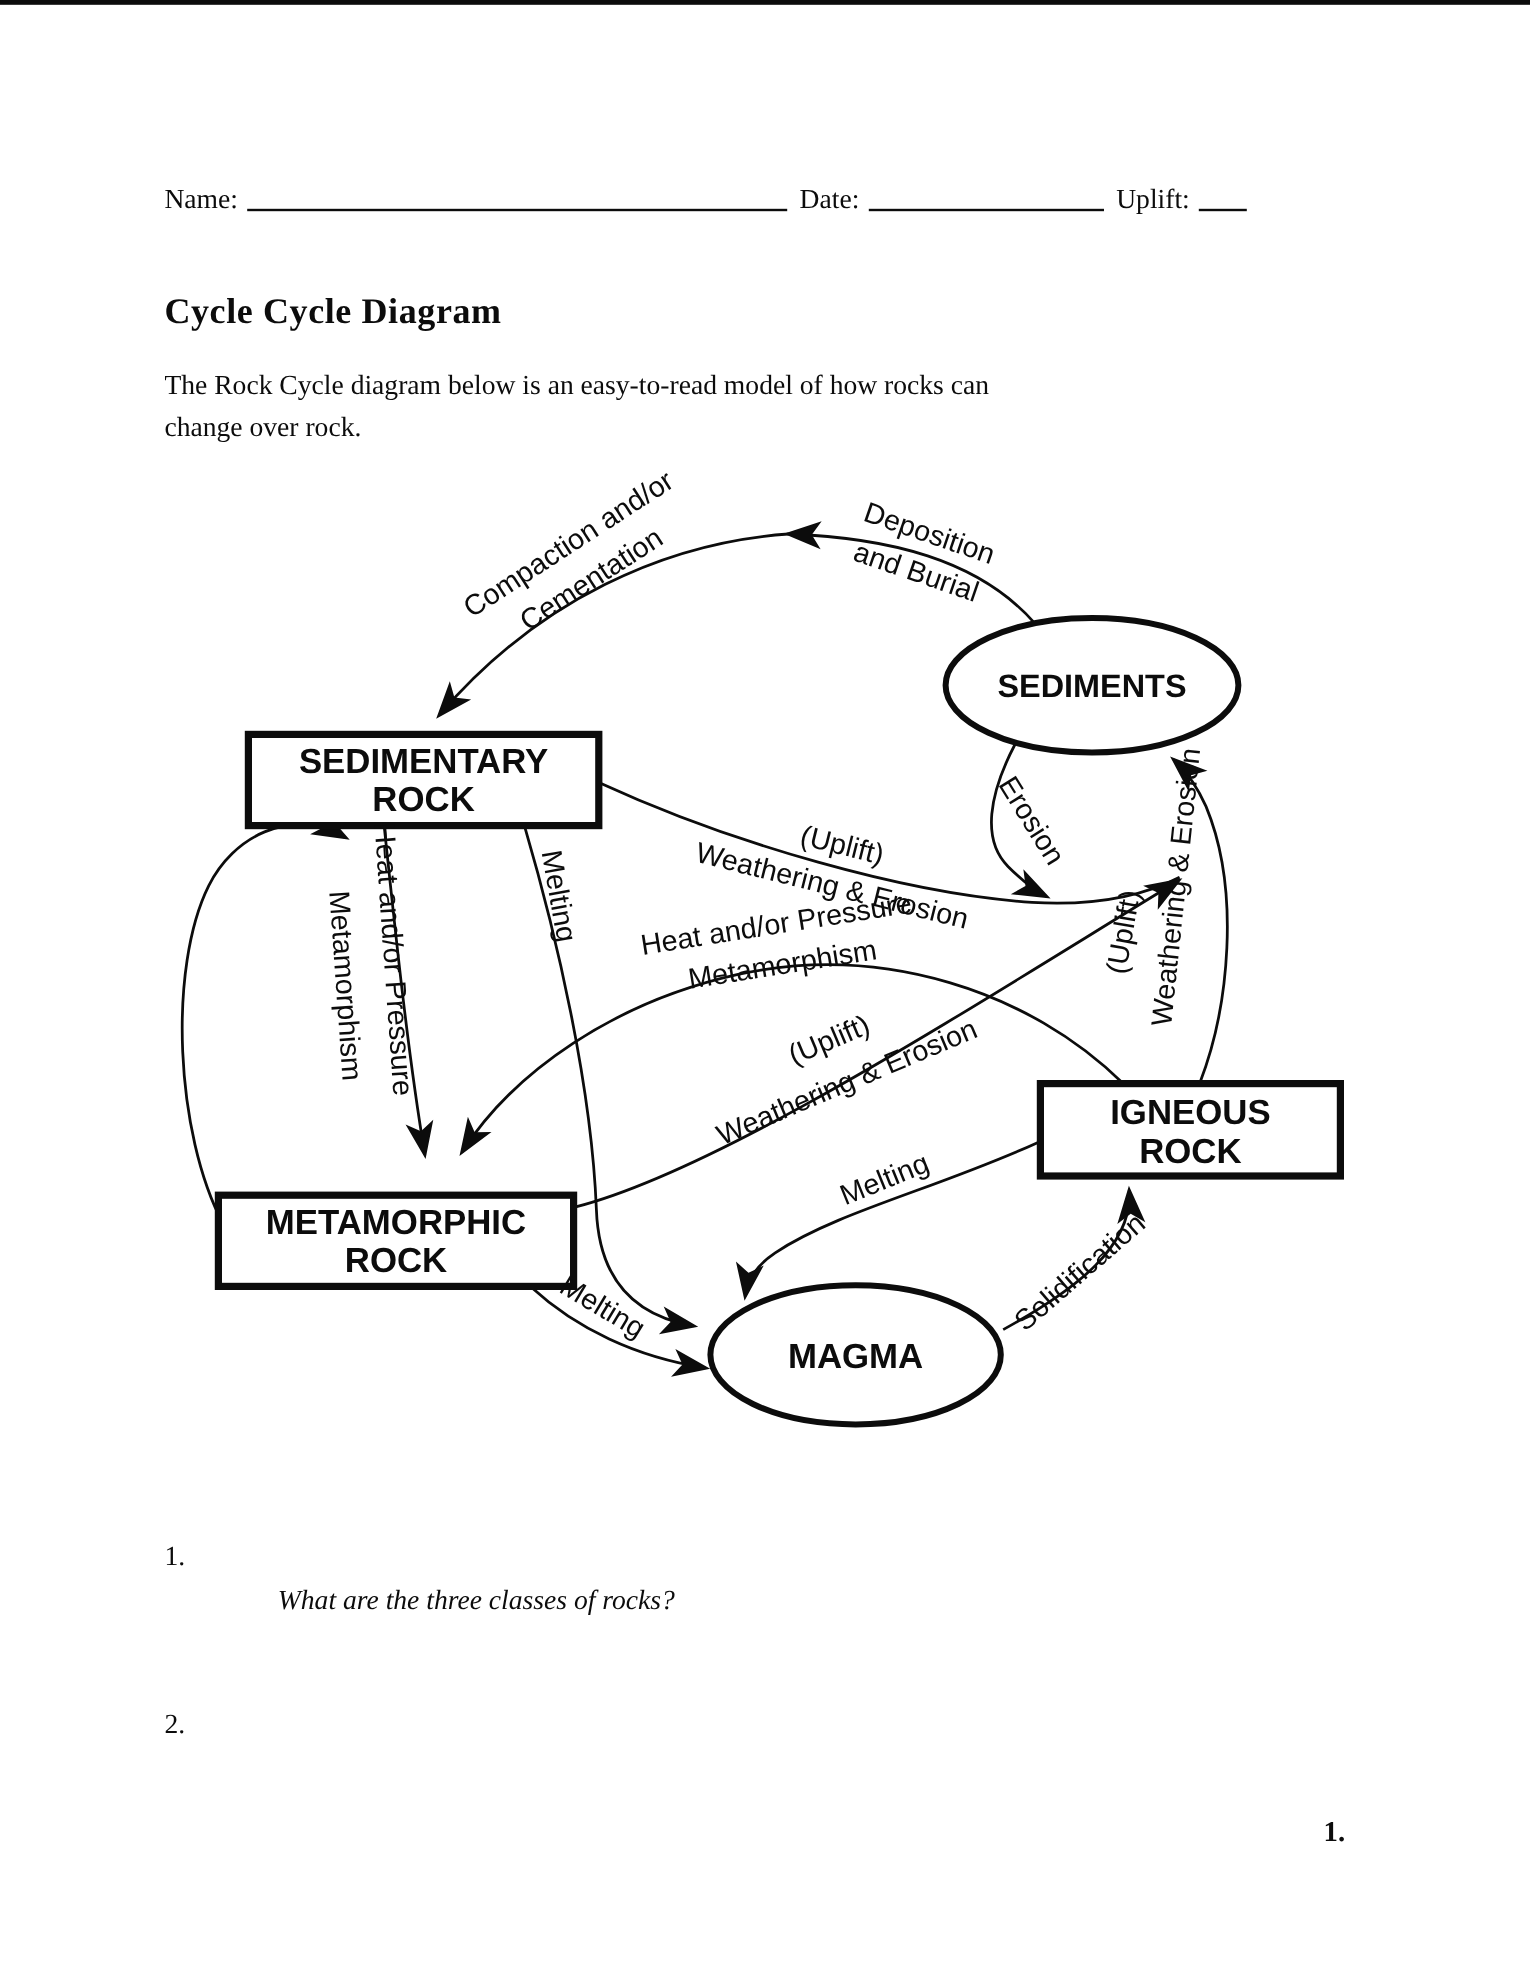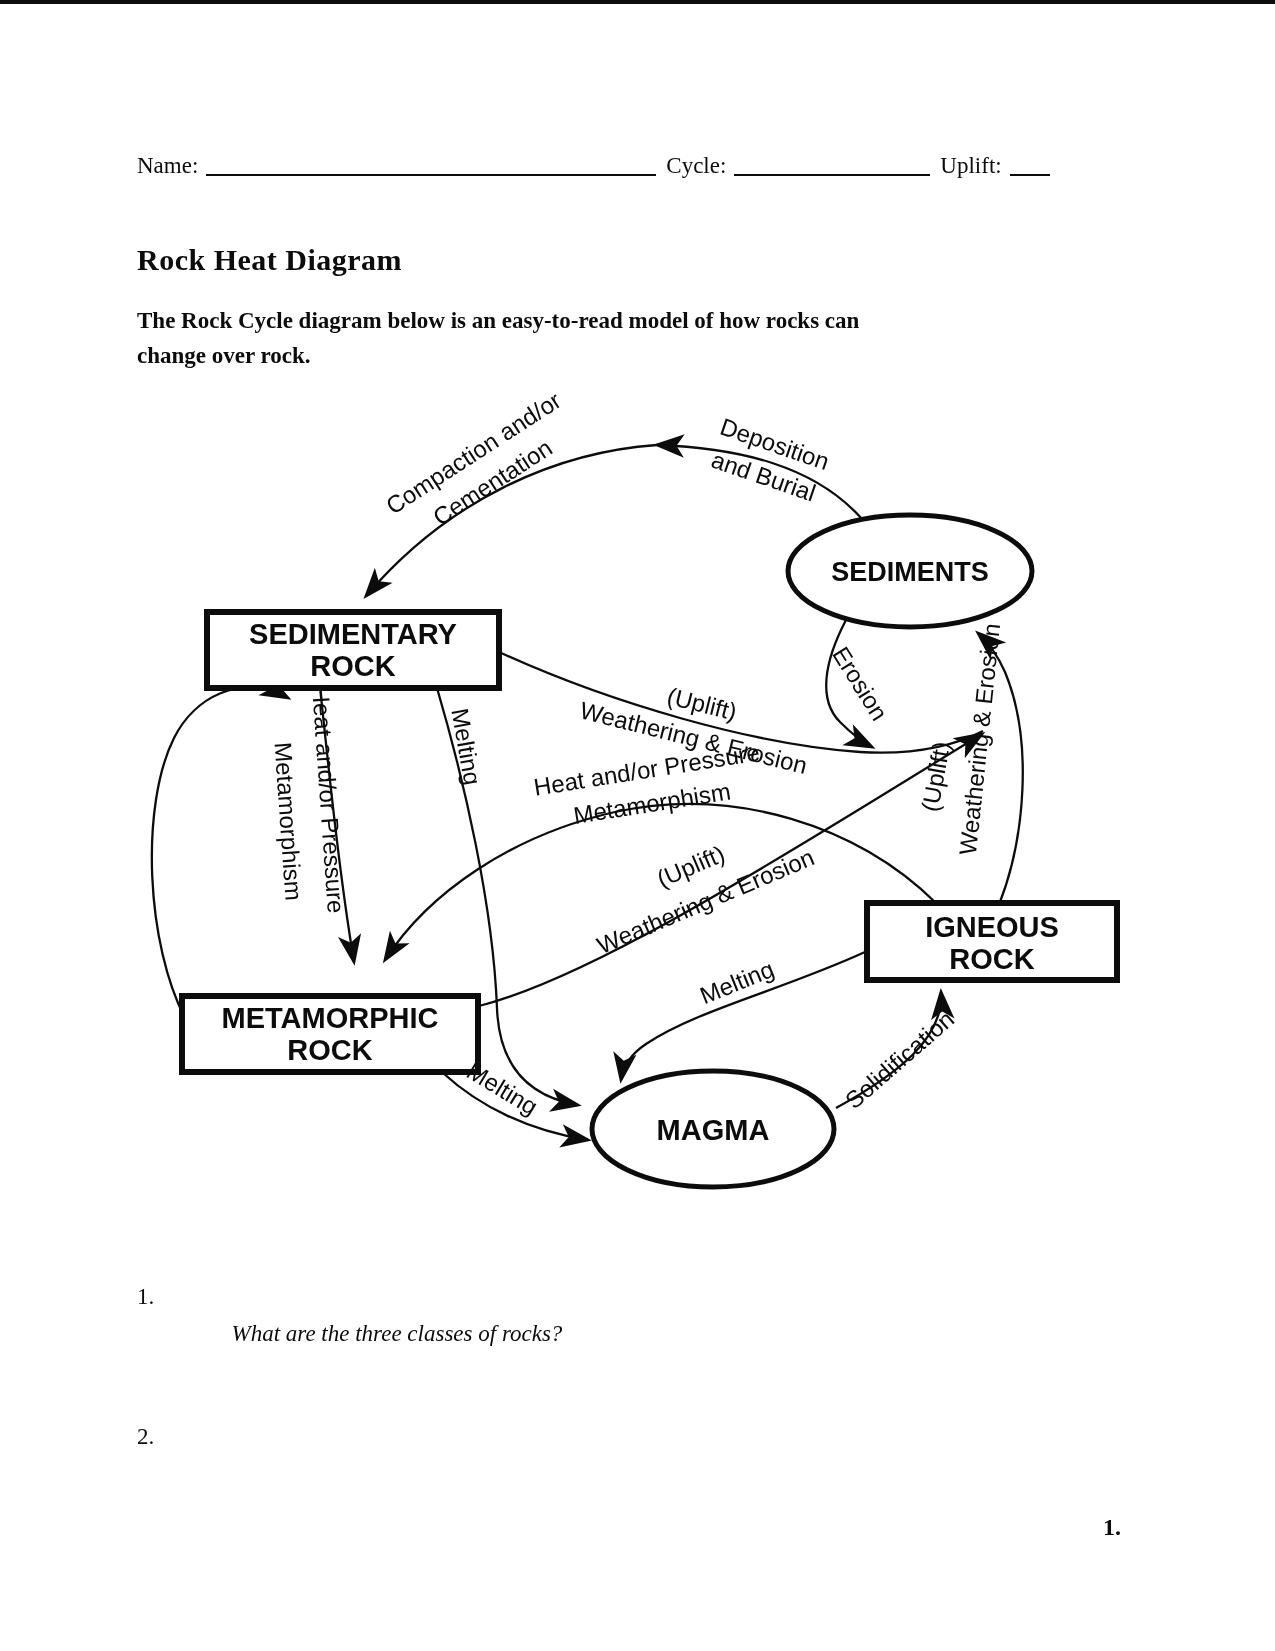--- a/index.html
+++ b/index.html
@@ -16,21 +16,21 @@
   }
   .header-row .lbl { white-space:nowrap; padding-bottom:0px;text-align:center; }
   .blank { display:inline-block; border-bottom:2px solid #0c0c0c; height:24px; margin:0 10px 3px 8px; }
 
   .title {
     position:absolute; left:137px; top:243px;
     font-size:30px; font-weight:bold; letter-spacing:0.5px;
   }
   .intro {
     position:absolute; left:137px; top:303px;
-    font-size:23px; font-weight:bold; line-height:35px; width:900px;
+    font-size:23px; font-weight:normal; line-height:35px; width:900px;
   }
   .directions {
     position:absolute; left:137px; top:1222px;
     font-size:23px; white-space:pre-wrap;
   }
   .directions .dlabel { font-weight:bold; }
   .question {
     position:absolute; left:137px; display:flex;
     font-size:23px; line-height:37px; white-space:pre-wrap;
   }
@@ -59,27 +59,27 @@
 </style>
 </head>
 <body>
 
 <div class="page">
   <div class="top-edge"></div>
 
   <div class="header-row">
     <span class="lbl">Name:</span>
     <span class="blank" style="width:450px"></span>
-    <span class="lbl">Cycle:</span>
+    <span class="lbl">Date:</span>
     <span class="blank" style="width:196px"></span>
     <span class="lbl">Uplift:</span>
     <span class="blank" style="width:40px; margin-right:0"></span>
   </div>
 
-  <div class="title">Rock Heat Diagram</div>
+  <div class="title">Cycle Cycle Diagram</div>
 
   <div class="intro">
     <span>The Rock Cycle diagram below is an easy-to-read model of how rocks can</span><br>
     <span>change over rock.</span>
   </div>
 
   <svg class="diagram" width="1275" height="1651" viewBox="0 0 1275 1651">
     <defs>
       <marker id="ah" viewBox="0 0 12 10" refX="10.5" refY="5" markerWidth="32" markerHeight="26" orient="auto" markerUnits="userSpaceOnUse">
         <path d="M0,0.5 L12,5 L0,9.5 L3,5 Z" fill="#0c0c0c"></path>

